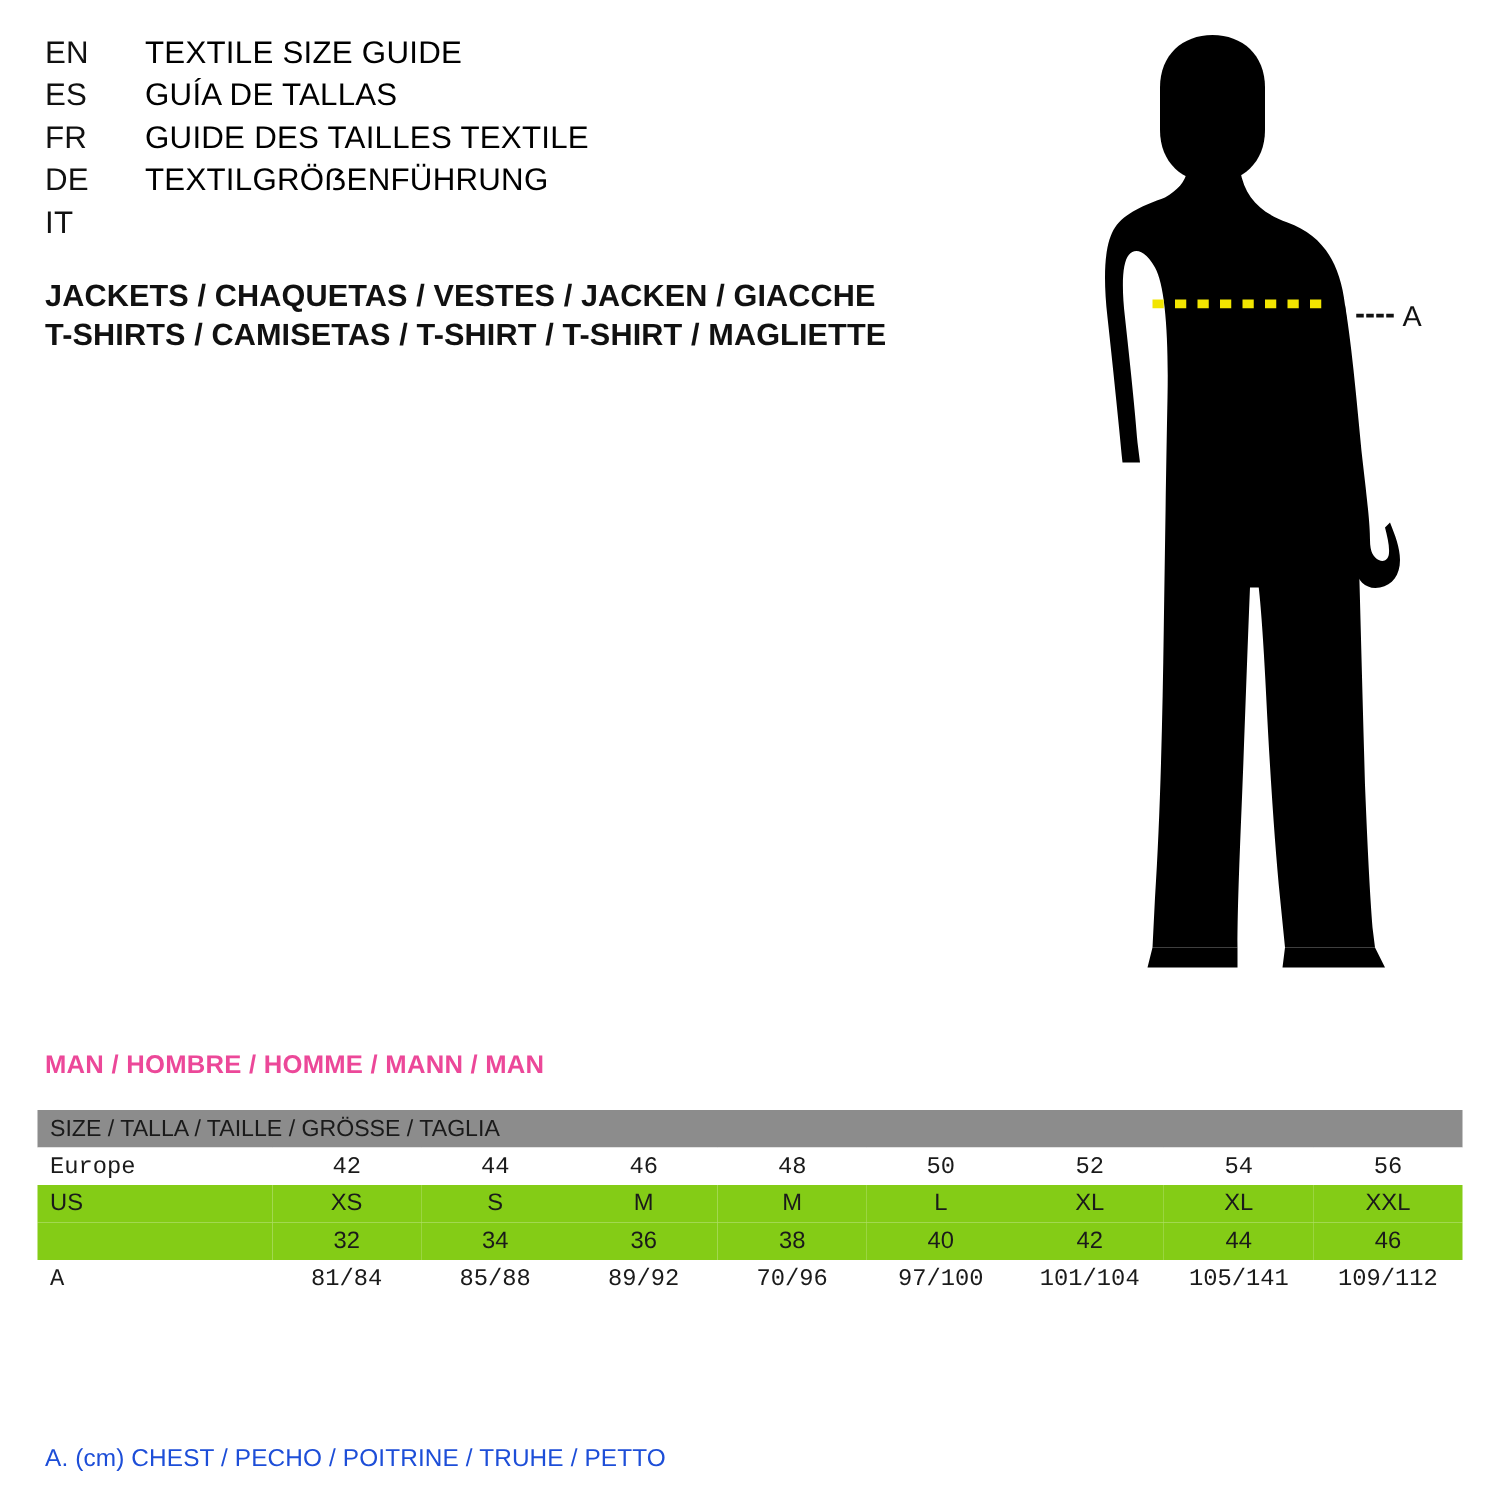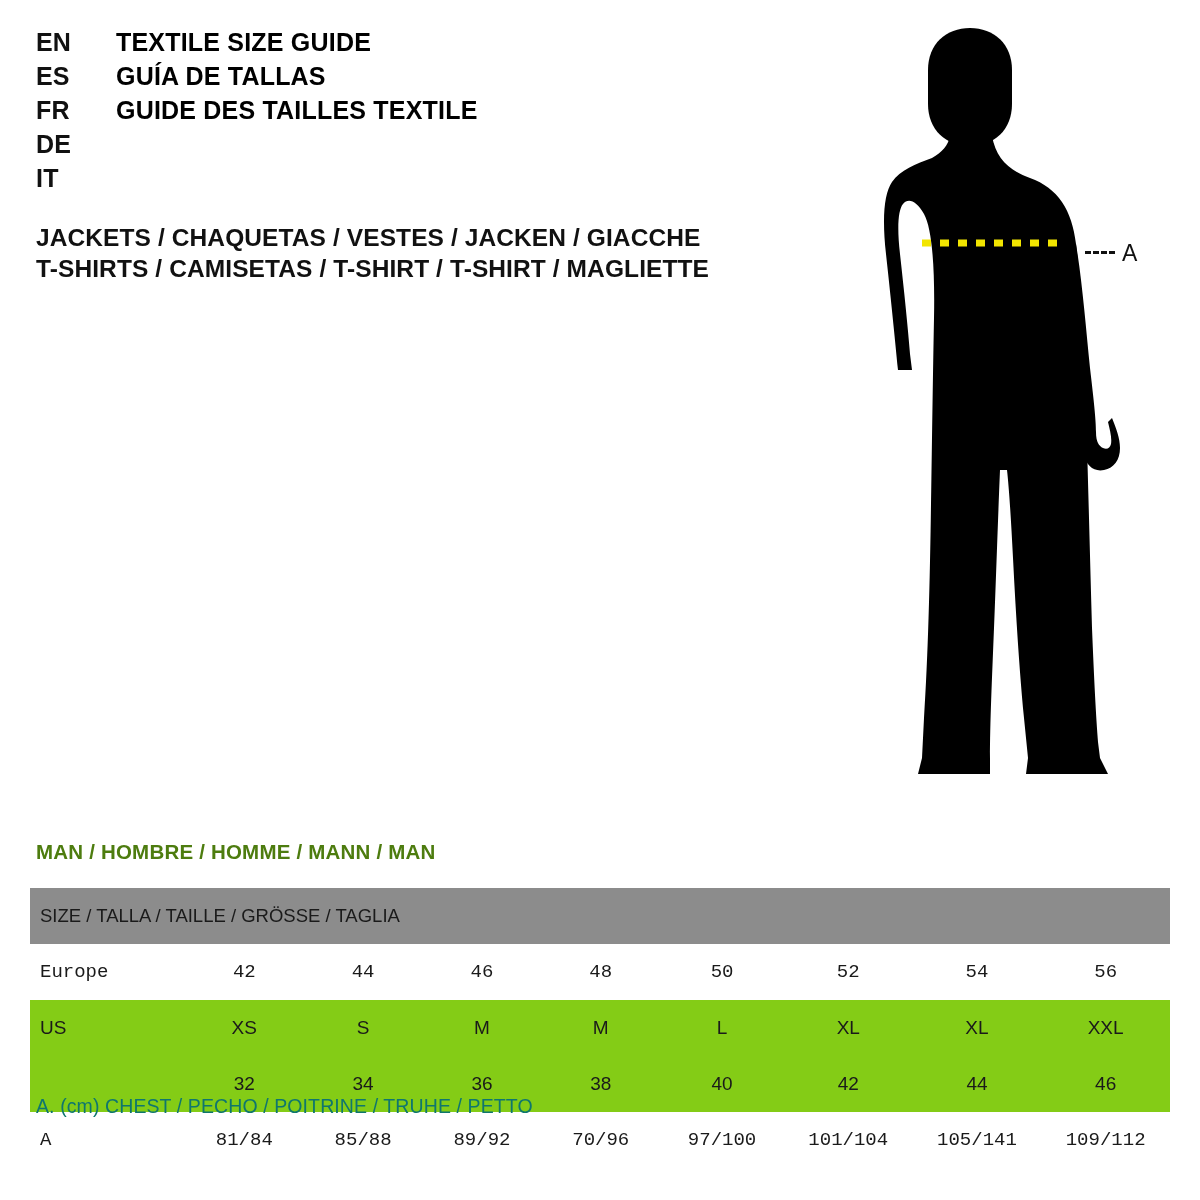--- a/index.html
+++ b/index.html
@@ -26,21 +26,20 @@
     position: absolute;
     left: 36px;
     top: 30px;
     width: 720px;
   }
   .lang-row {
     display: flex;
     align-items: baseline;
     line-height: 1.0;
     margin-bottom: 9px;
-    font-weight: bold;
   }
   .lang-code {
     width: 80px;
     flex: 0 0 80px;
     font-size: 25px;
     letter-spacing: 0.2px;
     color: #111;
   }
   .lang-text {
     font-size: 25px;
@@ -95,33 +94,33 @@
   }
 
   
   .section-title {
     position: absolute;
     left: 36px;
     top: 840px;
     font-size: 20.5px;
     font-weight: bold;
     letter-spacing: 0.2px;
-    color: #4d7c0f;
+    color: #ec4899;
   }
 
   table.size-table {
     position: absolute;
     left: 30px;
     top: 888px;
     width: 1140px;
     border-collapse: collapse;
     font-size: 19px;
   }
   table.size-table td {
-    padding: 13px;
+    padding: 0;
     height: 30px;
     color: #1a1a1a;
   }
   .row-head td {
     background: #8c8c8c;
     color: #ffffff;
     font-size: 18.5px;
     height: 30px;
   }
   .row-shade td {
@@ -139,23 +138,23 @@
   .val-cell {
     text-align: center;
     white-space: nowrap;
   }
   td.col-label { width: 180px; }
   td.col-val { width: 120px; text-align: center; }
 
   .footnote {
     position: absolute;
     left: 36px;
-    top: 1095px;
+    top: 1156px;
     font-size: 19.5px;
-    color: #0f766e;
+    color: #1d4ed8;
     letter-spacing: 0.1px;
   }
 </style>
 </head>
 <body>
 
 <div class="page">
 
   <div class="lang-block">
     <div class="lang-row">
@@ -165,20 +164,21 @@
     <div class="lang-row">
       <div class="lang-code">ES</div>
       <div class="lang-text">GUÍA DE TALLAS</div>
     </div>
     <div class="lang-row">
       <div class="lang-code">FR</div>
       <div class="lang-text">GUIDE DES TAILLES TEXTILE</div>
     </div>
     <div class="lang-row">
       <div class="lang-code">DE</div>
+      <div class="lang-text">TEXTILGRÖẞENFÜHRUNG</div>
     </div>
     <div class="lang-row">
       <div class="lang-code">IT</div>
     </div>
   </div>
 
   <div class="categories">
     <div class="category-line">JACKETS / CHAQUETAS / VESTES / JACKEN / GIACCHE</div>
     <div class="category-line">T-SHIRTS / CAMISETAS / T-SHIRT / T-SHIRT / MAGLIETTE</div>
   </div>

